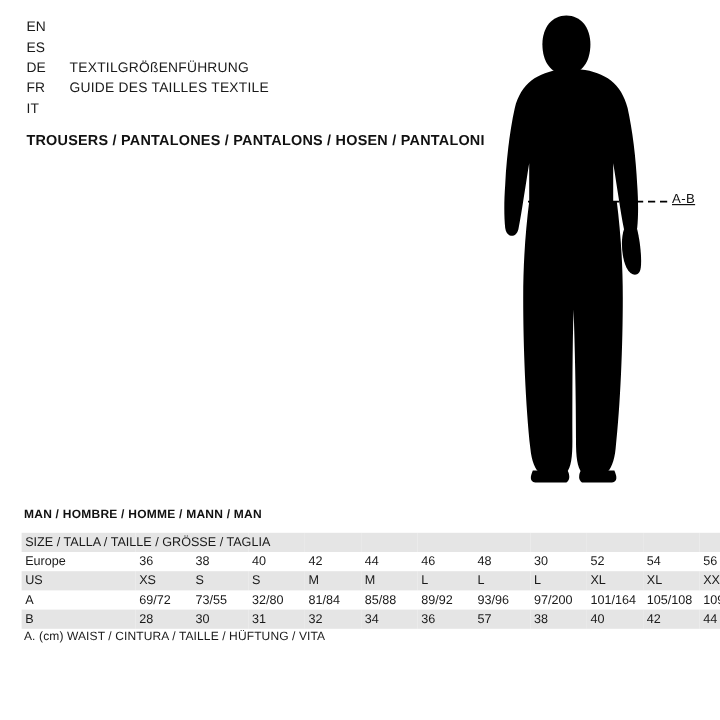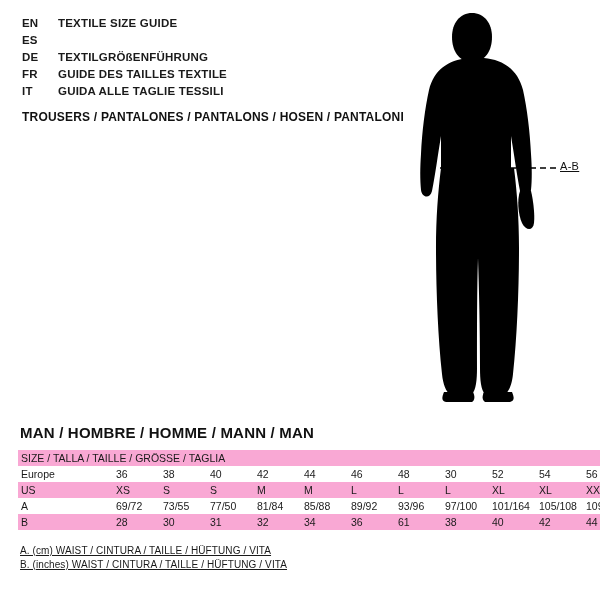--- a/index.html
+++ b/index.html
@@ -26,21 +26,20 @@
     position: absolute;
     left: 22px;
     top: 15px;
     width: 340px;
   }
   .lang-row {
     display: flex;
     align-items: flex-start;
     height: 17px;
     line-height: 17px;
-    font-weight: bold;
   }
   .lang-code {
     width: 36px;
     font-size: 11.5px;
     letter-spacing: 0.2px;
     color: #1a1a1a;
   }
   .lang-text {
     font-size: 11.5px;
     letter-spacing: 0.2px;
@@ -76,82 +75,79 @@
   }
 
   
   .table-section {
     position: absolute;
     left: 18px;
     top: 424px;
     width: 568px;
   }
   .gender-title {
-    font-size: 15px;
+    font-size: 10px;
     font-weight: bold;
     letter-spacing: 0.2px;
     margin: 0 0 9px 2px;
     color: #111111;
   }
   table.size-table {
     border-collapse: collapse;
     width: 568px;
     table-layout: fixed;
   }
   table.size-table td {
     font-size: 10.5px;
     padding: 2px 0 2px 3px;
     color: #1a1a1a;
     white-space: nowrap;
   }
   table.size-table tr.shaded td {
-    background: #f9a8d4;
+    background: #e5e5e5;
   }
   table.size-table td.first-col {
     width: 92px;
   }
   table.size-table td.val {
     width: 44px;
   }
   .footnotes {
-    margin-top: 14px;
+    margin-top: 0;
     margin-left: 2px;
-    text-decoration: underline;
   }
   .footnote {
     font-size: 10px;
     letter-spacing: 0.1px;
     line-height: 14px;
     color: #1a1a1a;
   }
 </style>
 </head>
 <body>
 
 <div class="page">
 
   <div class="lang-block">
     <div class="lang-row">
       <span class="lang-code">EN</span>
-      <span class="lang-text">TEXTILE SIZE GUIDE</span>
     </div>
     <div class="lang-row">
       <span class="lang-code">ES</span>
     </div>
     <div class="lang-row">
       <span class="lang-code">DE</span>
       <span class="lang-text">TEXTILGRÖßENFÜHRUNG</span>
     </div>
     <div class="lang-row">
       <span class="lang-code">FR</span>
       <span class="lang-text">GUIDE DES TAILLES TEXTILE</span>
     </div>
     <div class="lang-row">
       <span class="lang-code">IT</span>
-      <span class="lang-text">GUIDA ALLE TAGLIE TESSILI</span>
     </div>
   </div>
 
   <div class="category-title">TROUSERS / PANTALONES / PANTALONS / HOSEN / PANTALONI</div>
 
   <div class="figure-wrap">
     <svg width="190" height="400" viewBox="0 0 190 400">
 
       <path fill="#000000" d="M72 5 C60 5 52 15 52 29 C52 43 59 54 72 54 C85 54 92 43 92 29 C92 15 84 5 72 5 Z"></path>
 
@@ -238,46 +234,45 @@
           <td class="val">L</td>
           <td class="val">L</td>
           <td class="val">XL</td>
           <td class="val">XL</td>
           <td class="val">XXL</td>
         </tr>
         <tr>
           <td class="first-col">A</td>
           <td class="val">69/72</td>
           <td class="val">73/55</td>
-          <td class="val">77/50</td>
+          <td class="val">32/80</td>
           <td class="val">81/84</td>
           <td class="val">85/88</td>
           <td class="val">89/92</td>
           <td class="val">93/96</td>
-          <td class="val">97/100</td>
+          <td class="val">97/200</td>
           <td class="val">101/164</td>
           <td class="val">105/108</td>
           <td class="val">109/112</td>
         </tr>
         <tr class="shaded">
           <td class="first-col">B</td>
           <td class="val">28</td>
           <td class="val">30</td>
           <td class="val">31</td>
           <td class="val">32</td>
           <td class="val">34</td>
           <td class="val">36</td>
-          <td class="val">61</td>
+          <td class="val">57</td>
           <td class="val">38</td>
           <td class="val">40</td>
           <td class="val">42</td>
           <td class="val">44</td>
         </tr>
       </tbody>
     </table>
 
     <div class="footnotes">
       <div class="footnote">A. (cm) WAIST / CINTURA / TAILLE / HÜFTUNG / VITA</div>
-      <div class="footnote">B. (inches) WAIST / CINTURA / TAILLE / HÜFTUNG / VITA</div>
     </div>
   </div>
 
 </div>
 
 </body></html>

